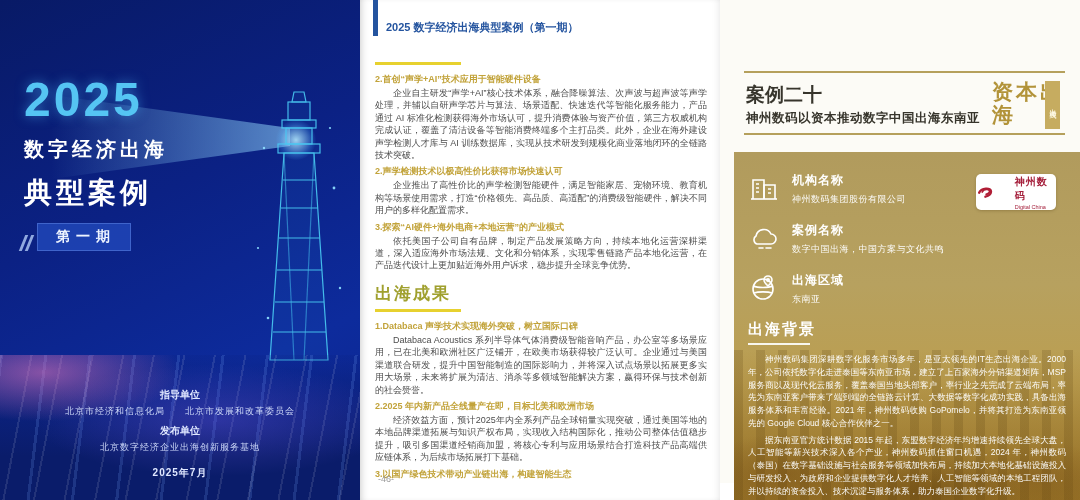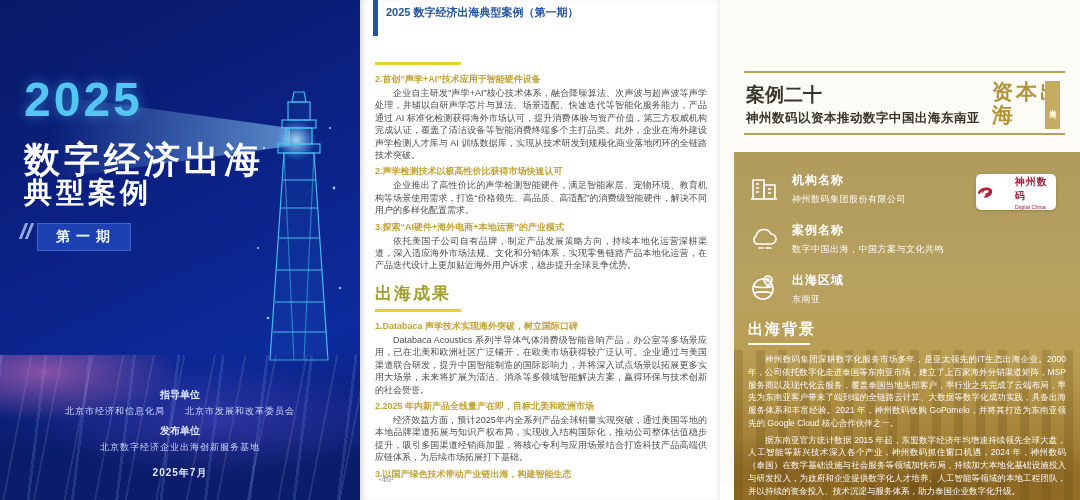--- a/index.html
+++ b/index.html
@@ -18,42 +18,42 @@
   .lighthouse { position:absolute; right:6px; top:88px; width:110px; height:280px; opacity:.92; }
   .trails { position:absolute; left:0; bottom:0; width:360px; height:145px;
     background:
       radial-gradient(ellipse 200px 70px at 12% 12%, rgba(235,120,190,.55), transparent 70%),
       radial-gradient(ellipse 260px 80px at 60% 45%, rgba(110,90,235,.35), transparent 70%),
       repeating-linear-gradient(101deg, rgba(255,255,255,.10) 0 2px, transparent 2px 30px),
       repeating-linear-gradient(97deg, rgba(120,170,255,.18) 0 3px, transparent 3px 44px),
       linear-gradient(180deg, rgba(10,26,110,.1) 0%, #0a1c6a 70%); }
   .cover-year { position:absolute; left:24px; top:72px; font-size:48px; font-weight:bold;
     color:#55c5f3; letter-spacing:3px; text-shadow:0 0 12px rgba(80,190,255,.5); }
-  .cover-t1 { position:absolute; left:24px; top:136px; font-size:36px; font-weight:bold;
+  .cover-t1 { position:absolute; left:24px; top:136px; font-size:20px; font-weight:bold;
     color:#ffffff; letter-spacing:4px; }
   .cover-t2 { position:absolute; left:24px; top:174px; font-size:28px; font-weight:bold;
     color:#ffffff; letter-spacing:4px; }
-  .issue-wrap { position:absolute; left:22px; top:223px; display:flex; align-items:flex-start; }
+  .issue-wrap { position:absolute; left:22px; top:223px; display:flex; align-items:flex-end; }
   .issue-marks { display:flex; gap:3px; margin-right:6px; }
   .issue-marks i { display:block; width:3px; height:16px; background:rgba(190,215,255,.75);
     transform:skewX(-22deg); }
   .issue-badge { background:rgba(35,75,190,.75); border:1px solid rgba(130,170,255,.35);
     color:#eef4ff; font-size:14px; font-weight:bold; letter-spacing:6px; padding:4px 14px 4px 18px; }
   .cover-footer { position:absolute; left:0; bottom:0; width:100%; text-align:center;
     color:#dfe7ff; z-index:3; }
   .cf-label { font-size:10px; font-weight:bold; margin-top:6px; }
   .cf-line  { font-size:9px; margin-top:3px; letter-spacing:1px; color:#cdd8f8; }
   .cf-date  { font-size:10px; font-weight:bold; margin:12px 0 14px; letter-spacing:1px; }
   .cover-footer-inner { position:absolute; bottom:6px; width:100%; }
 
   
   .page-mid { position:absolute; left:360px; top:0; width:360px; height:500px; background:#ffffff;
     box-shadow:inset 6px 0 8px -6px rgba(0,0,0,.25), inset -6px 0 8px -6px rgba(0,0,0,.12); }
   .mid-headerbar { position:absolute; left:13px; top:0; width:5px; height:36px; background:#24549f; }
-  .mid-header { position:absolute; left:26px; top:5px; font-size:11px; font-weight:bold; color:#24549f; }
+  .mid-header { position:absolute; left:26px; top:20px; font-size:11px; font-weight:bold; color:#24549f; }
   .mid-content { position:absolute; left:15px; top:58px; width:332px; }
   .sec-title { font-size:17px; font-weight:bold; color:#a0a02e; letter-spacing:2px; }
   .sec-underline { width:86px; height:3px; background:#e7d12f; margin:4px 0 8px; }
   .item-head { font-size:9px; font-weight:bold; color:#c2a33a; margin-top:4px; }
   .item-body { font-size:9px; color:#4d4d4d; line-height:1.38; text-align:justify;
     text-indent:2em; margin-top:1px; }
   .results-block { margin-top:10px; }
   .page-num { position:absolute; left:18px; bottom:16px; font-size:9px; color:#9a9a9a;text-align:right; }
 
   

